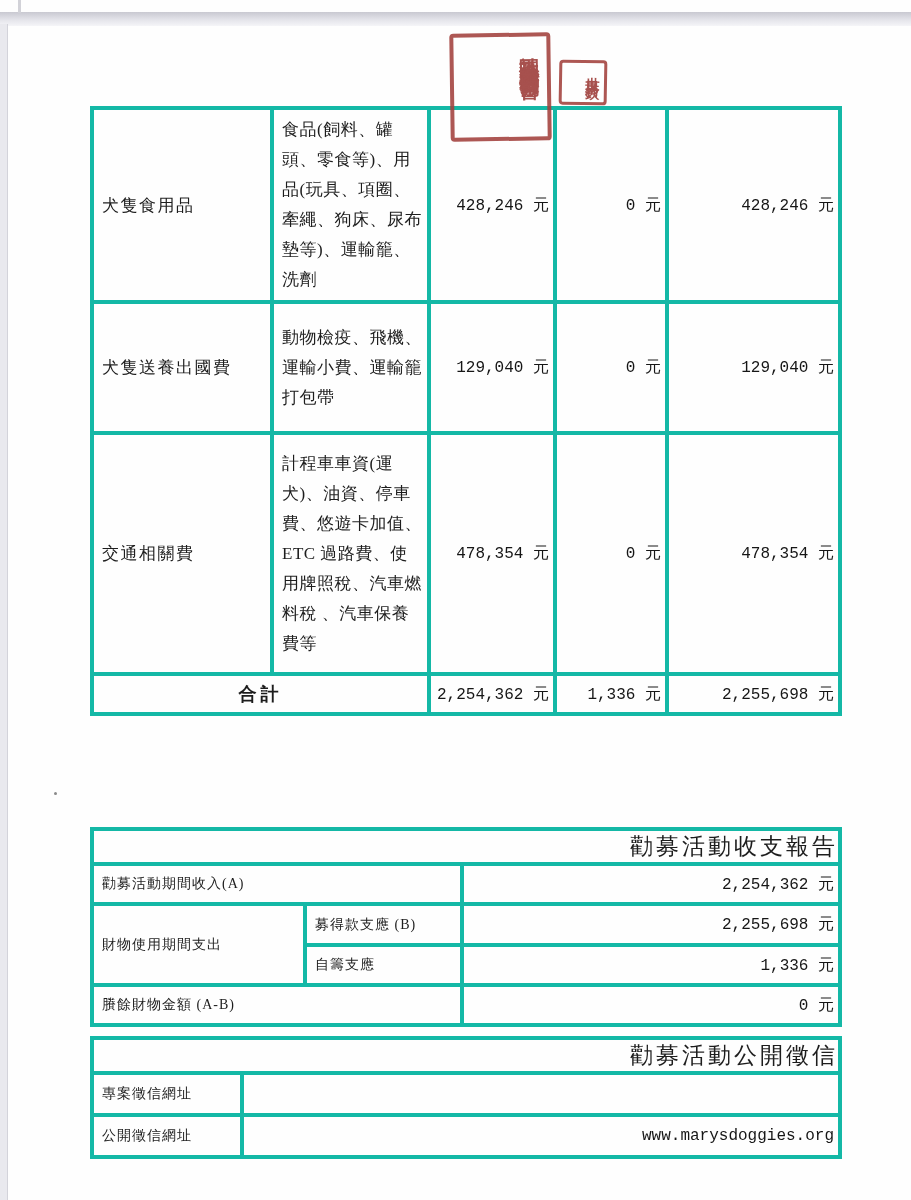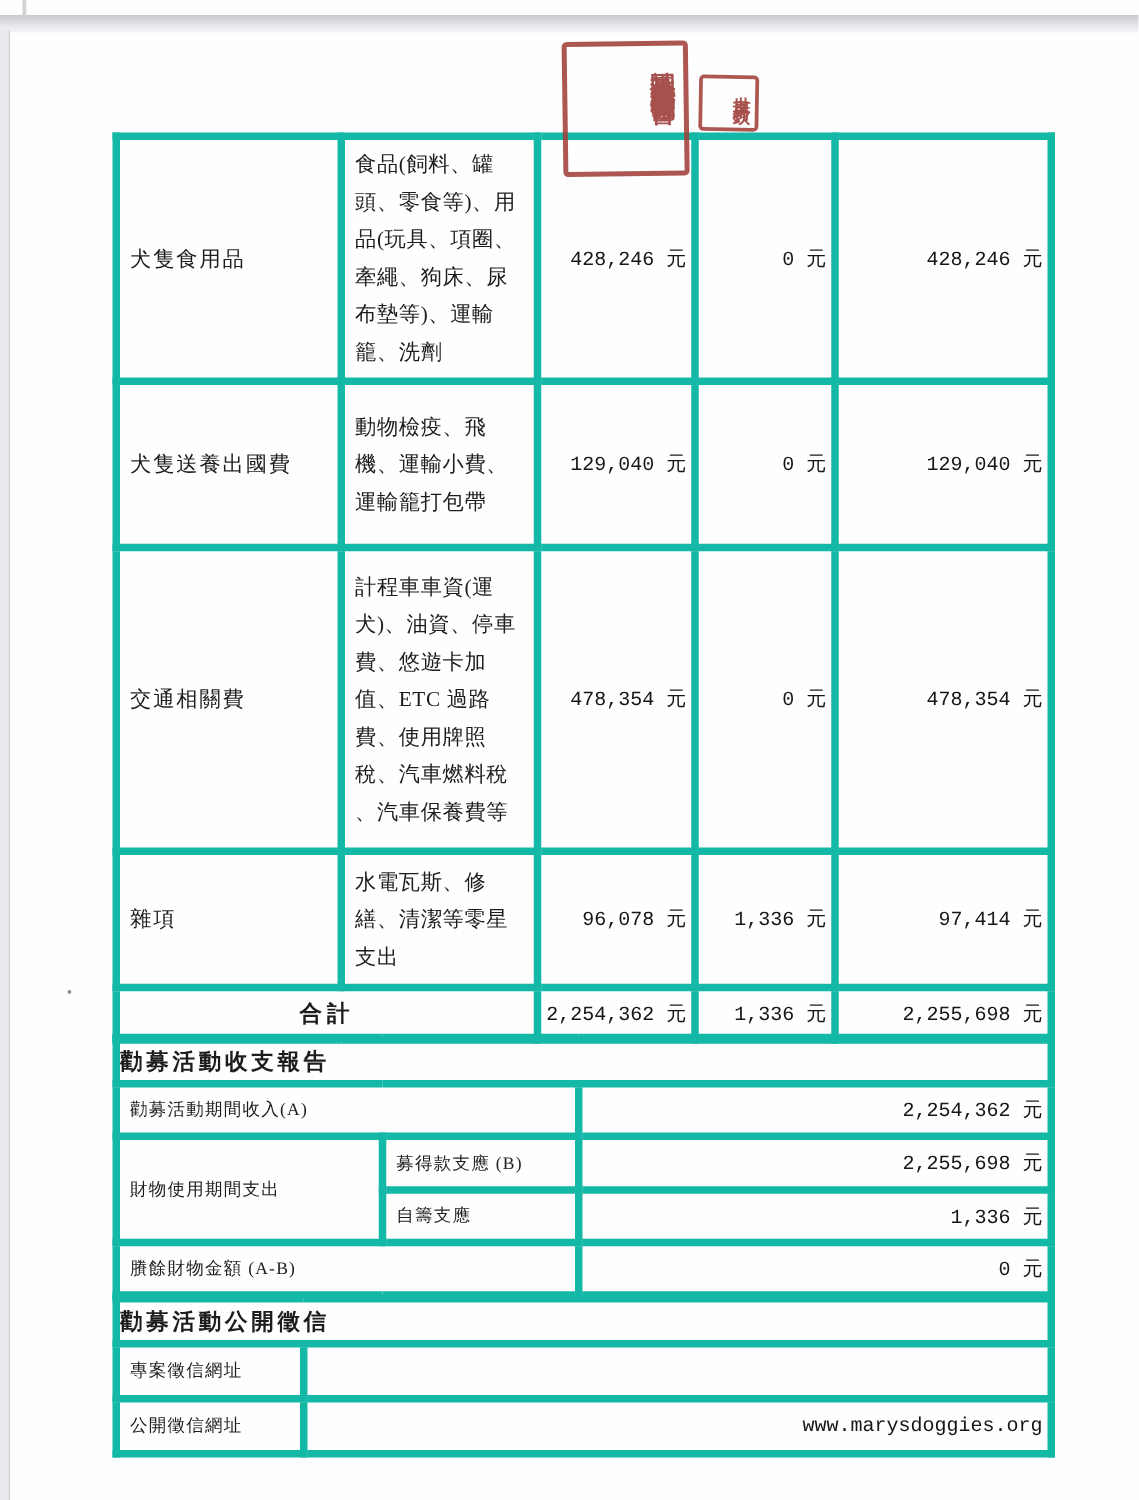--- a/index.html
+++ b/index.html
@@ -10,37 +10,37 @@
   }
   
   .page-gap{position:absolute;left:0;top:12px;width:911px;height:14px;
     background:linear-gradient(180deg,#c9c9d1 0%,#e4e4ea 55%,#f5f5f8 100%);}
   .edge-left{position:absolute;left:0;top:24px;width:7px;height:1176px;
     background:#e9e9ee;border-right:1px solid #d3d3da;}
   .corner-tick{position:absolute;left:18px;top:0;width:3px;height:13px;background:#d2d2d8;}
   .speck{position:absolute;left:54px;top:792px;width:3px;height:3px;border-radius:50%;background:#8a8a8a;}
 
   table{border-collapse:collapse;table-layout:fixed;}
-  td{border:6px solid #14b8a6;padding:0;overflow:hidden;}
+  td{border:4px solid #14b8a6;padding:0;overflow:hidden;}
 
   .t1{position:absolute;left:90px;top:106px;width:748px;}
   .t2{position:absolute;left:90px;top:827px;width:748px;}
   .t3{position:absolute;left:90px;top:1036px;width:748px;}
 
   .cat{padding-left:8px;font-size:17px;letter-spacing:1.5px;vertical-align:middle;}
   .desc{padding:5px 4px 5px 8px;font-size:17px;line-height:30px;letter-spacing:0.5px;vertical-align:middle;}
   .amt,.val{
     text-align:right;padding-right:4px;vertical-align:middle;white-space:nowrap;
     font-family:"Liberation Mono","DejaVu Sans Mono",monospace;font-size:16px;color:#161616;
   }
   .h1 td{height:176px;} .h2 td{height:117px;} .h3 td{height:38px;}
   .h4 td{height:227px;} .h5 td{height:93px;} .h6 td{height:36px;}
 
   .total-label{text-align:center;font-weight:bold;font-size:18px;letter-spacing:4px;vertical-align:middle;}
-  .tbl-title{text-align:left;font-weight:bold;font-size:18px;letter-spacing:3px;vertical-align:middle;height:31px;}
+  .tbl-title{text-align:right;font-weight:normal;font-size:23px;letter-spacing:3px;vertical-align:middle;height:31px;}
   .t3 .tbl-title{height:30px;}
   .lbl{padding-left:8px;font-size:14px;letter-spacing:1px;vertical-align:middle;}
   .r36 td{height:36px;} .r37 td{height:37px;} .r38 td{height:38px;}
 
   
   .seal{
     position:absolute;writing-mode:vertical-rl;text-orientation:upright;
     color:#9c3a36;border:4px solid #a2403c;border-radius:4px;
     font-weight:bold;opacity:0.88;z-index:5;background:transparent;
   }
@@ -90,27 +90,20 @@
         <td class="amt">0 元</td>
         <td class="amt">129,040 元</td>
       </tr>
       <tr class="h4">
         <td class="cat">交通相關費</td>
         <td class="desc">計程車車資(運犬)、油資、停車費、悠遊卡加值、ETC 過路費、使用牌照稅、汽車燃料稅 、汽車保養費等</td>
         <td class="amt">478,354 元</td>
         <td class="amt">0 元</td>
         <td class="amt">478,354 元</td>
       </tr>
-      <tr class="h5">
-        <td class="cat">雜項</td>
-        <td class="desc">水電瓦斯、修繕、清潔等零星支出</td>
-        <td class="amt">96,078 元</td>
-        <td class="amt">1,336 元</td>
-        <td class="amt">97,414 元</td>
-      </tr>
       <tr class="h6">
         <td class="total-label" colspan="2">合計</td>
         <td class="amt">2,254,362 元</td>
         <td class="amt">1,336 元</td>
         <td class="amt">2,255,698 元</td>
       </tr>
     </tbody>
   </table>
 
   <table class="t2">

